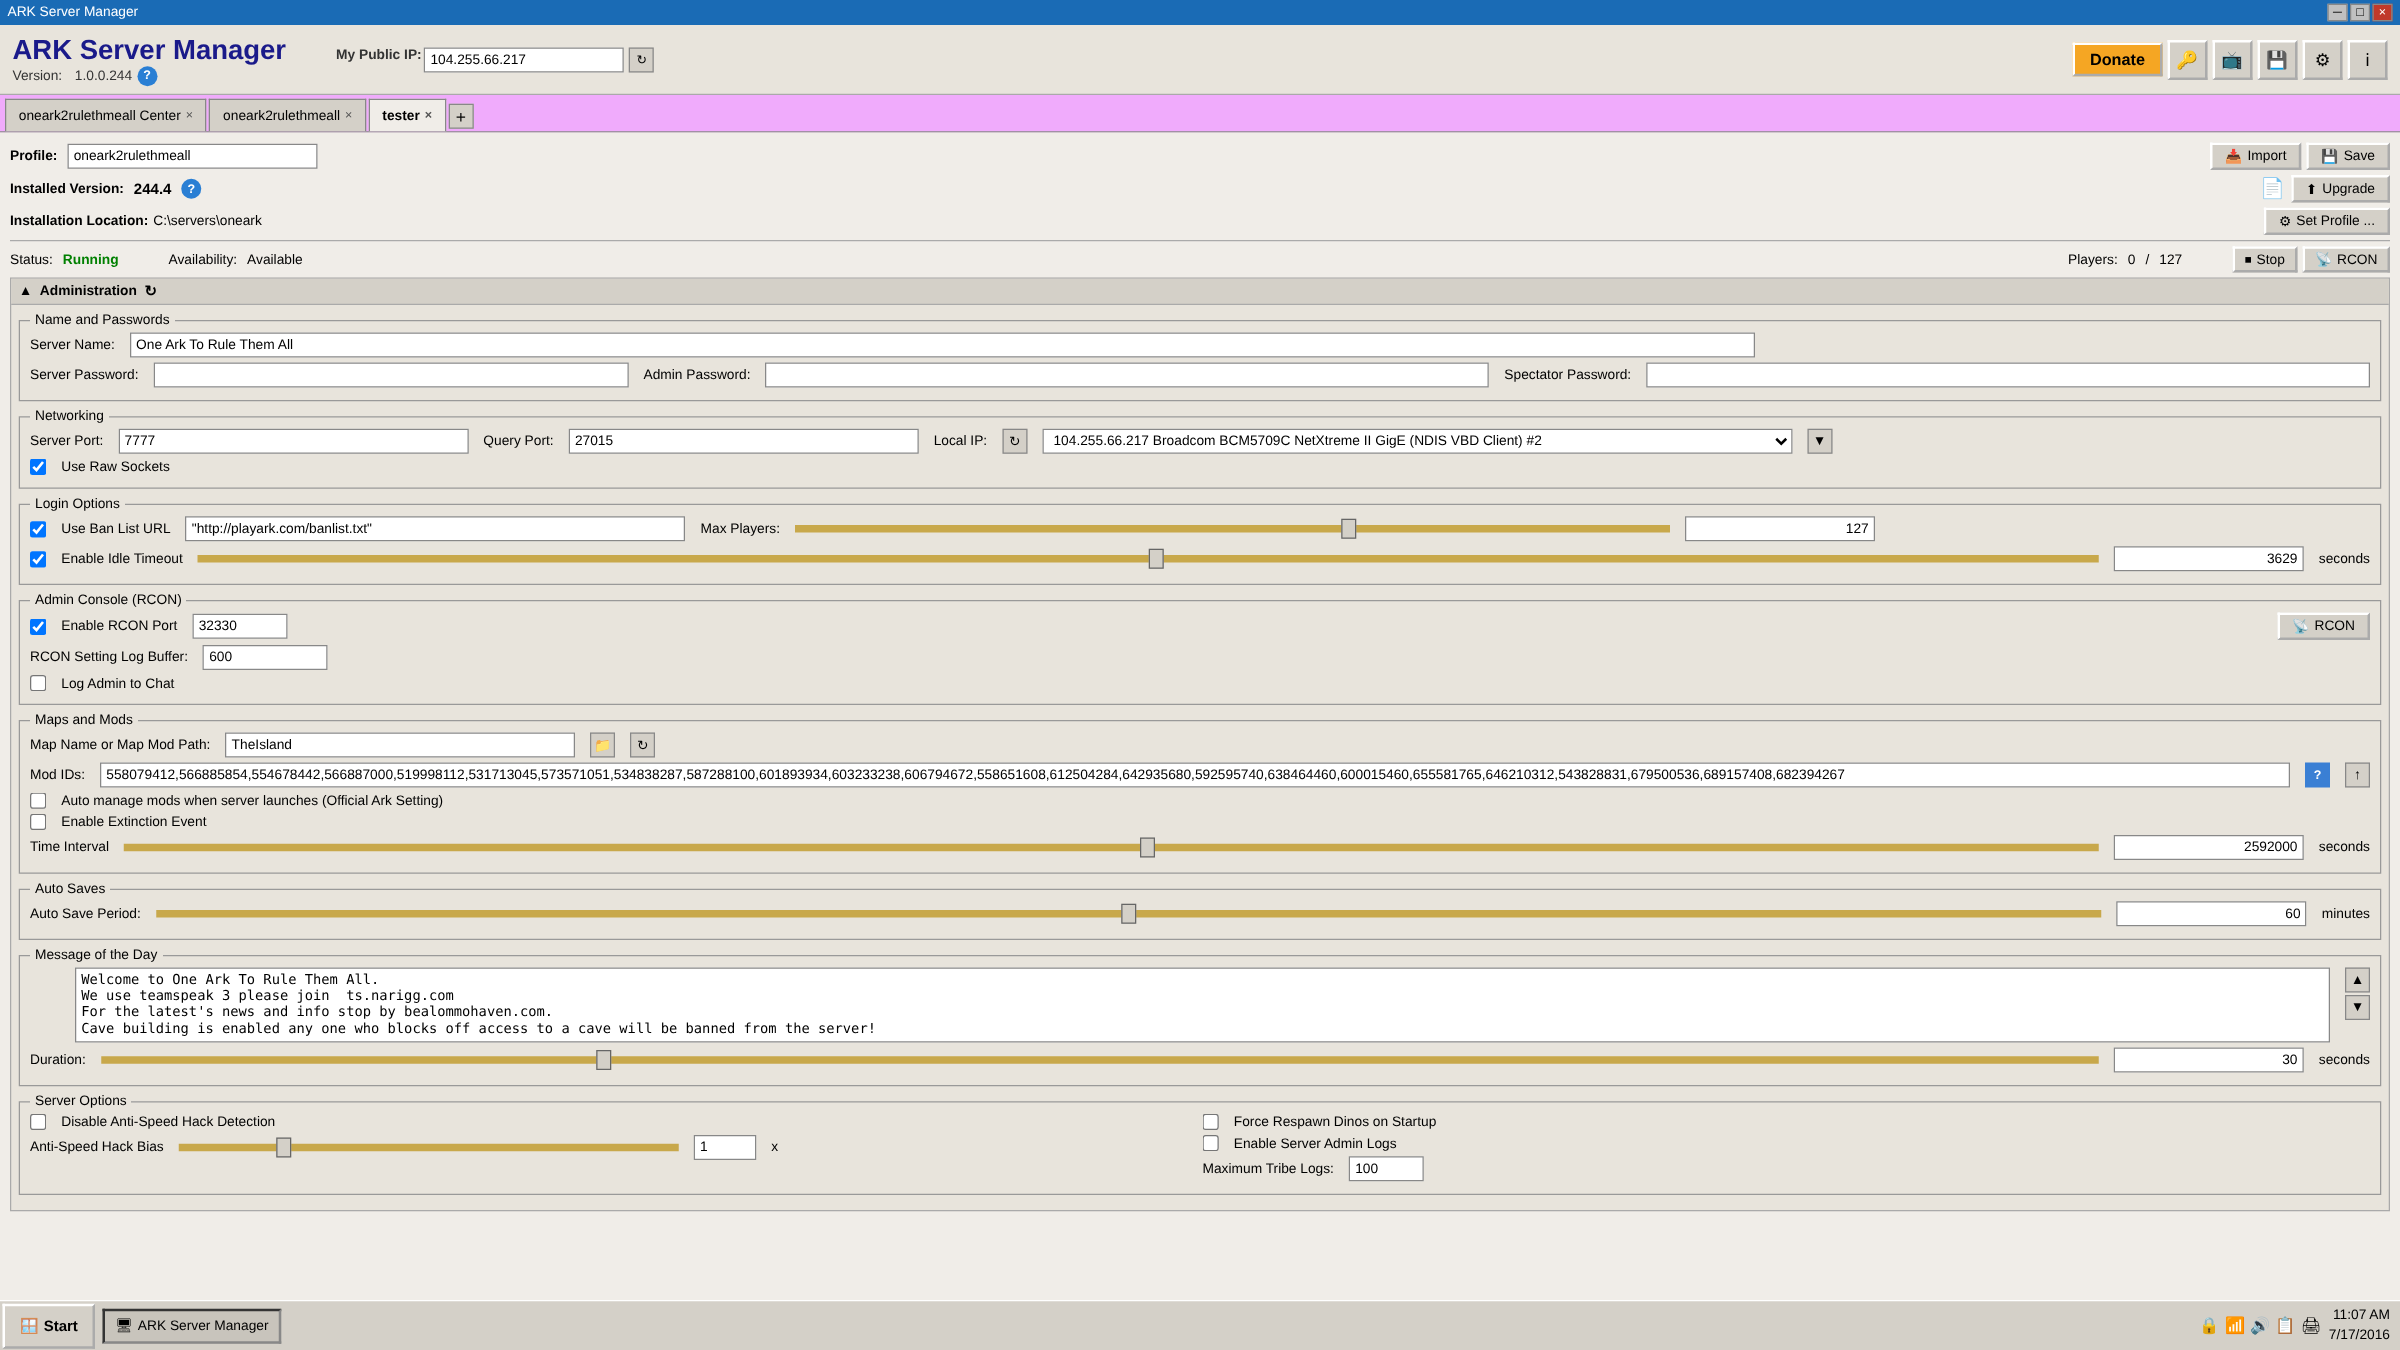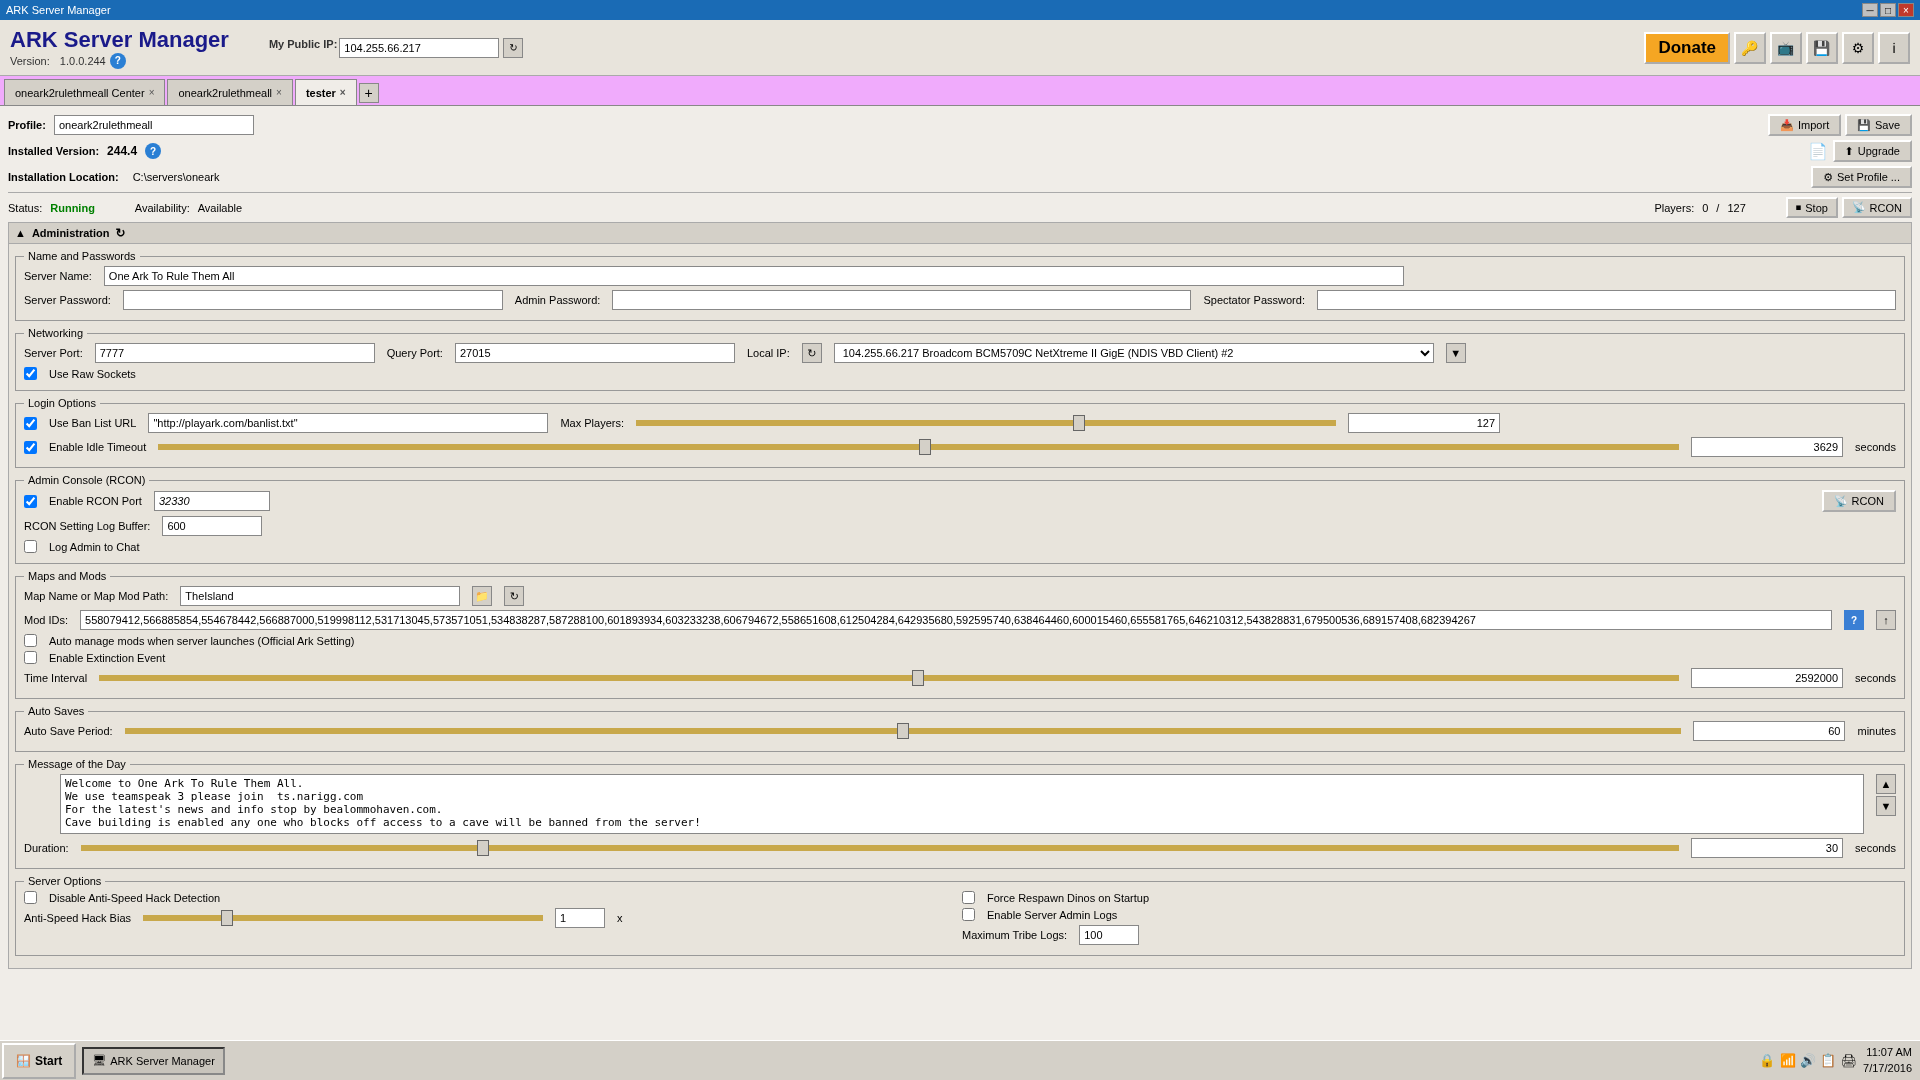--- a/index.html
+++ b/index.html
@@ -14,21 +14,21 @@
     #header { background: #e8e4dc; border-bottom: 1px solid #aaa; padding: 4px 10px; display: flex; align-items: center; gap: 20px; height: 56px; }
     #app-title { font-size: 22px; font-weight: bold; color: #1a1a8a; }
     #app-version { font-size: 11px; color: #333; display: flex; align-items: center; gap: 4px; }
     #public-ip-section { margin-left: 20px; display: flex; flex-direction: row; gap: 2px; }
     #public-ip-label { font-size: 11px; color: #333; font-weight: bold; }
     #public-ip-row { display: flex; align-items: center; gap: 4px; }
     #public-ip-input { width: 160px; height: 20px; border: 1px solid #888; padding: 1px 4px; font-size: 11px; }
     #refresh-btn { width: 20px; height: 20px; background: #d4d0c8; border: 1px solid #888; display: flex; align-items: center; justify-content: center; cursor: pointer; font-size: 10px; }
     #header-right { margin-left: auto; display: flex; gap: 4px; align-items: center; }
     .header-icon-btn { width: 32px; height: 32px; background: #d4d0c8; border: 2px outset #fff; display: flex; align-items: center; justify-content: center; cursor: pointer; font-size: 14px; }
-    #donate-btn { background: #f5a623; border: 2px outset #fff; padding: 4px 12px; cursor: pointer; font-weight: bold; color: #000; font-size: 17px; }
+    #donate-btn { background: #f5a623; border: 2px outset #fff; padding: 4px 12px; cursor: pointer; font-weight: bold; color: #000; font-size: 13px; }
 
     
     #tabs { background: #f0abfc; padding: 4px 4px 0; display: flex; align-items: flex-end; gap: 2px; border-bottom: 1px solid #888; height: 30px; }
     .tab { background: #d4d0c8; border: 1px solid #888; border-bottom: none; padding: 3px 10px; cursor: pointer; display: flex; align-items: center; gap: 4px; height: 26px; font-size: 11px; }
     .tab.active { background: #f0ede8; font-weight: bold; }
     .tab-close { font-size: 10px; color: #555; cursor: pointer; }
     .tab-add { border: 1px solid #888; background: #d4d0c8; width: 20px; height: 20px; display: flex; align-items: center; justify-content: center; cursor: pointer; font-size: 14px; margin-bottom: 2px; }
 
     
     #main-content { background: #f0ede8; padding: 8px; height: calc(1080px - 20px - 56px - 30px - 40px); overflow-y: auto; }
@@ -39,21 +39,21 @@
     #profile-input { width: 200px; height: 20px; border: 1px solid #888; padding: 1px 4px; font-size: 11px; background: #fff; }
     .action-btn { height: 22px; padding: 0 10px; background: #d4d0c8; border: 2px outset #fff; cursor: pointer; font-size: 11px; display: flex; align-items: center; gap: 4px; }
     #profile-btn-area { margin-left: auto; display: flex; gap: 4px; }
 
     #installed-row { display: flex; align-items: center; gap: 8px; margin-bottom: 4px; }
     #installed-label { font-weight: bold; }
     #version-value { font-size: 12px; font-weight: bold; }
     .info-icon { width: 16px; height: 16px; background: #2a7fd4; color: white; border-radius: 50%; display: inline-flex; align-items: center; justify-content: center; font-size: 10px; font-weight: bold; cursor: pointer; }
     #upgrade-btn-area { margin-left: auto; display: flex; gap: 4px; align-items: center; }
 
-    #location-row { display: flex; align-items: center; gap: 14px; margin-bottom: 4px; }
+    #location-row { display: flex; align-items: center; gap: 4px; margin-bottom: 4px; }
     #location-label { font-weight: bold; }
     #set-location-btn-area { margin-left: auto; }
 
     #status-row { display: flex; align-items: center; gap: 40px; margin-bottom: 4px; border-top: 1px solid #aaa; padding-top: 4px; }
     #status-section { display: flex; gap: 8px; align-items: center; }
     #status-value { color: #008000; font-weight: bold; }
     #availability-section { display: flex; gap: 8px; align-items: center; }
     #players-section { margin-left: auto; display: flex; align-items: center; gap: 8px; }
     #control-btns { display: flex; gap: 4px; }
     .stop-btn { background: #d4d0c8; border: 2px outset #fff; padding: 2px 8px; cursor: pointer; display: flex; align-items: center; gap: 4px; font-size: 11px; }
@@ -276,21 +276,21 @@
           <input type="text" class="form-input slider-value" value="3629" style="">
           <span>seconds</span>
         </div>
       </fieldset>
 
       <fieldset class="fieldset">
         <legend class="fieldset-legend">Admin Console (RCON)</legend>
         <div class="form-row">
           <input type="checkbox" checked="" style="">
           <span>Enable RCON Port</span>
-          <input type="text" class="form-input" style="width: 116px; font-style: italic;" value="32330">
+          <input type="text" class="form-input" style="width: 76px;" value="32330">
           <button class="action-btn" style="margin-left:auto;">
             <span>📡</span>
             <span>RCON</span>
           </button>
         </div>
         <div class="form-row">
           <span>RCON Setting Log Buffer:</span>
           <input type="text" class="form-input" style="width: 100px;" value="600">
         </div>
         <div class="form-row">

